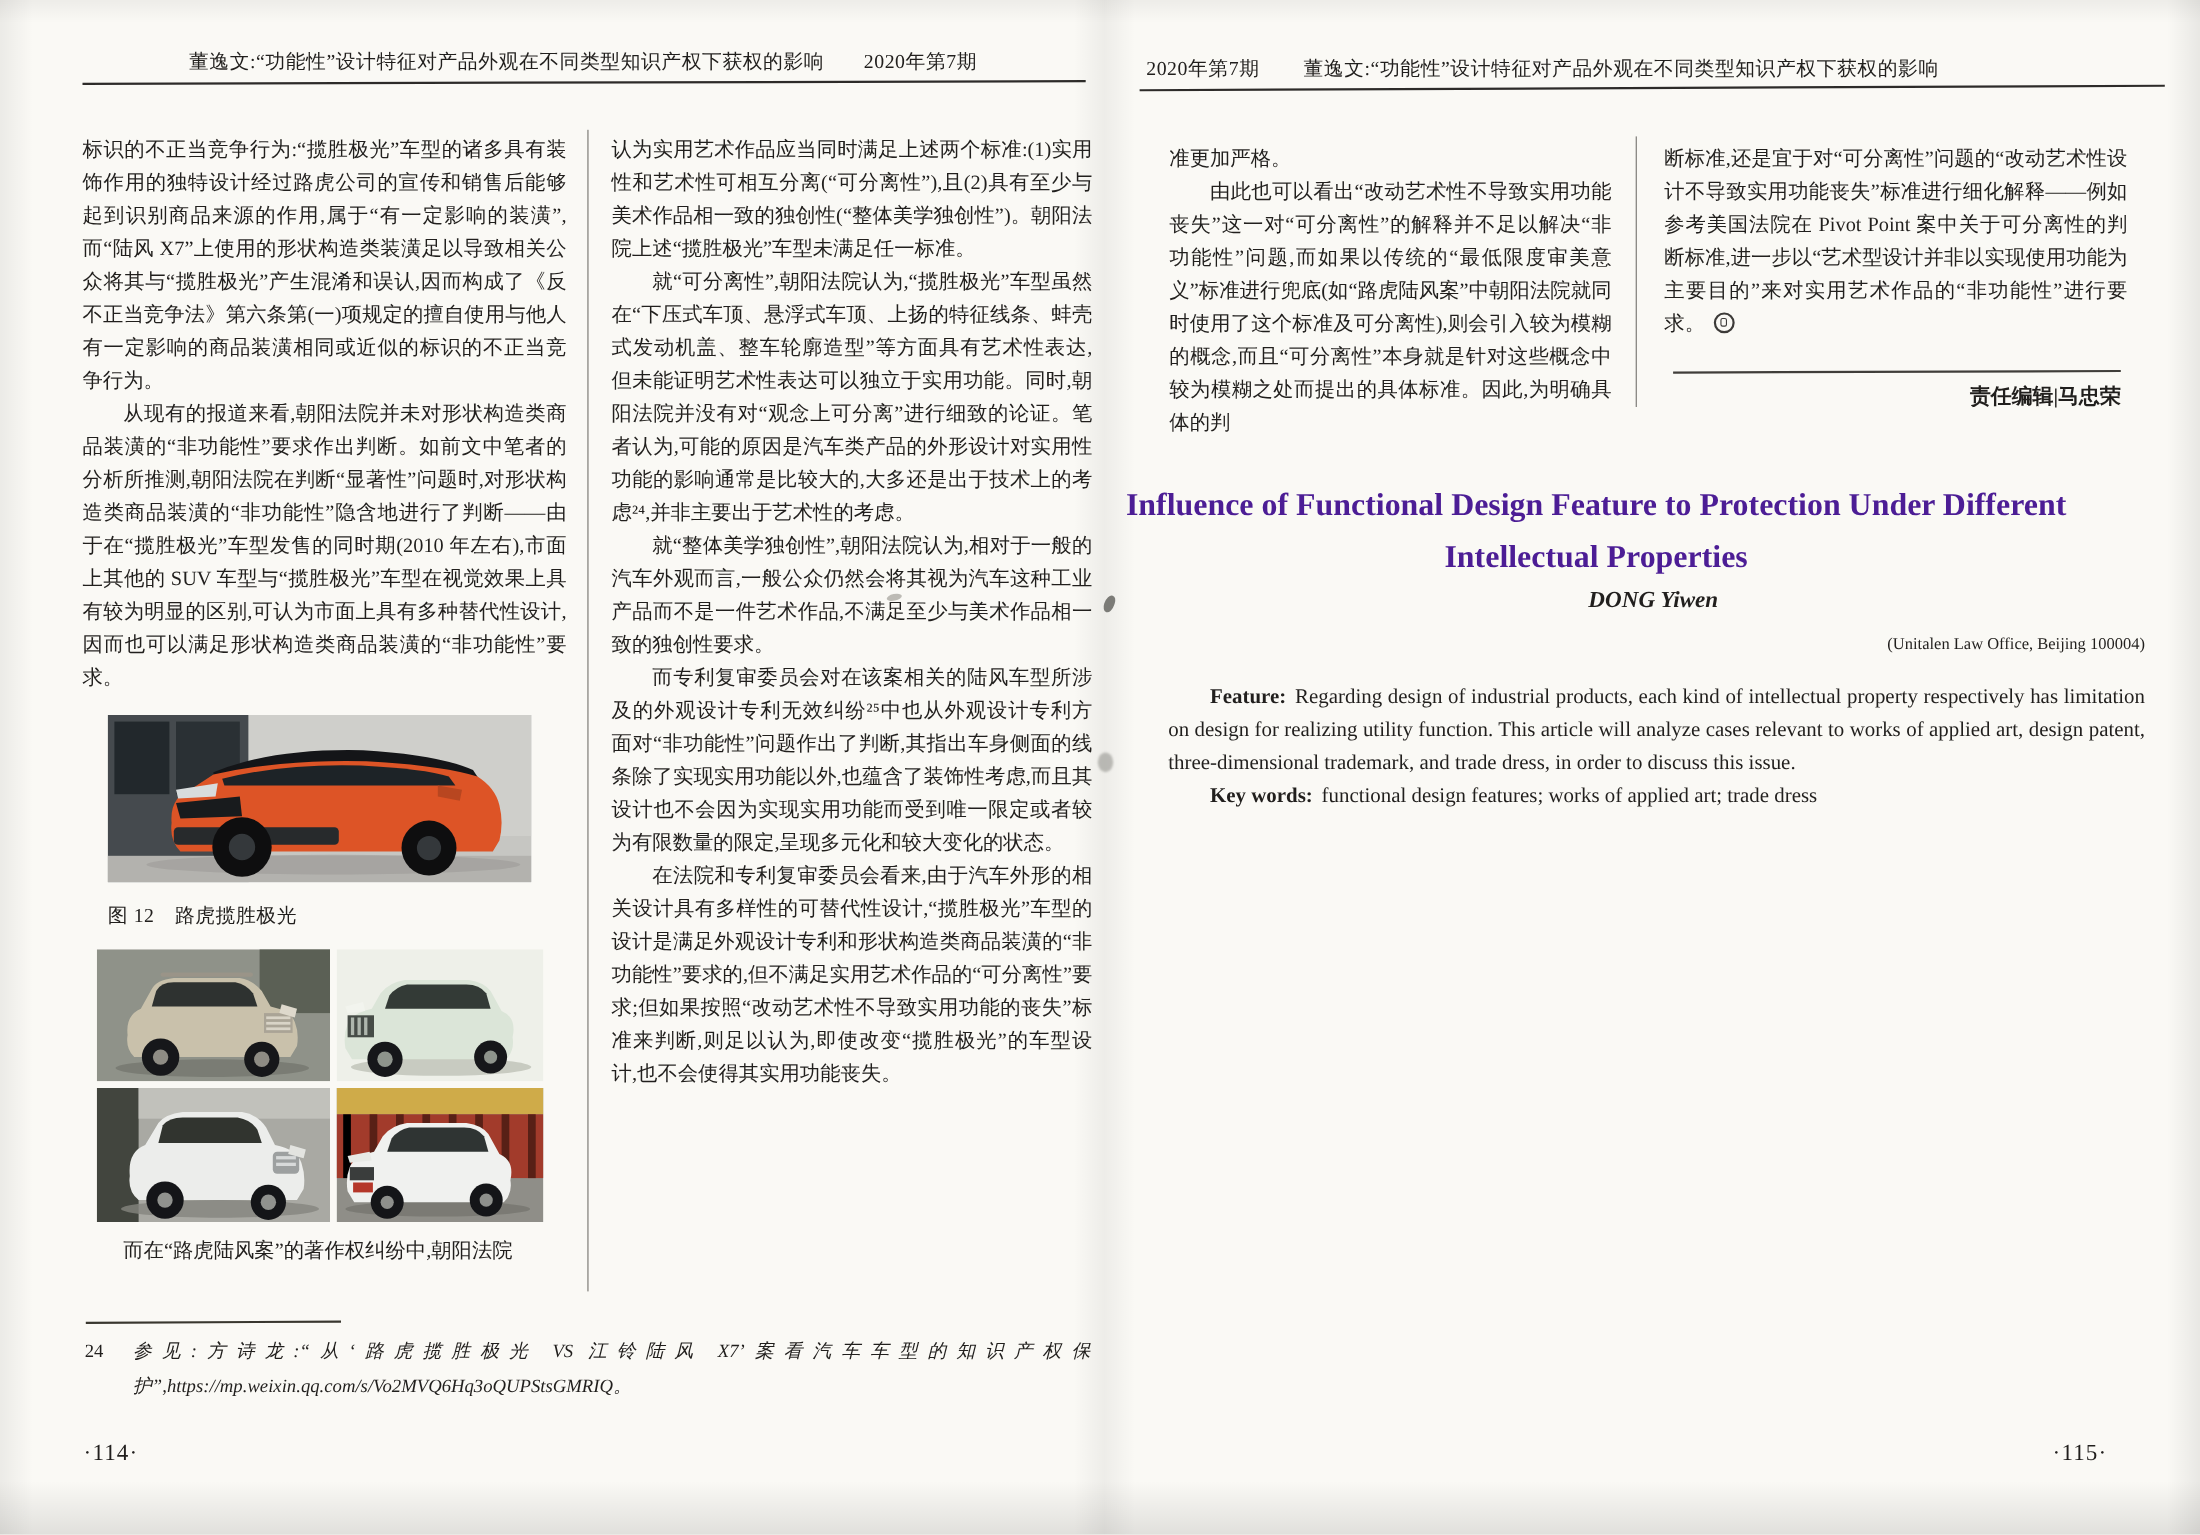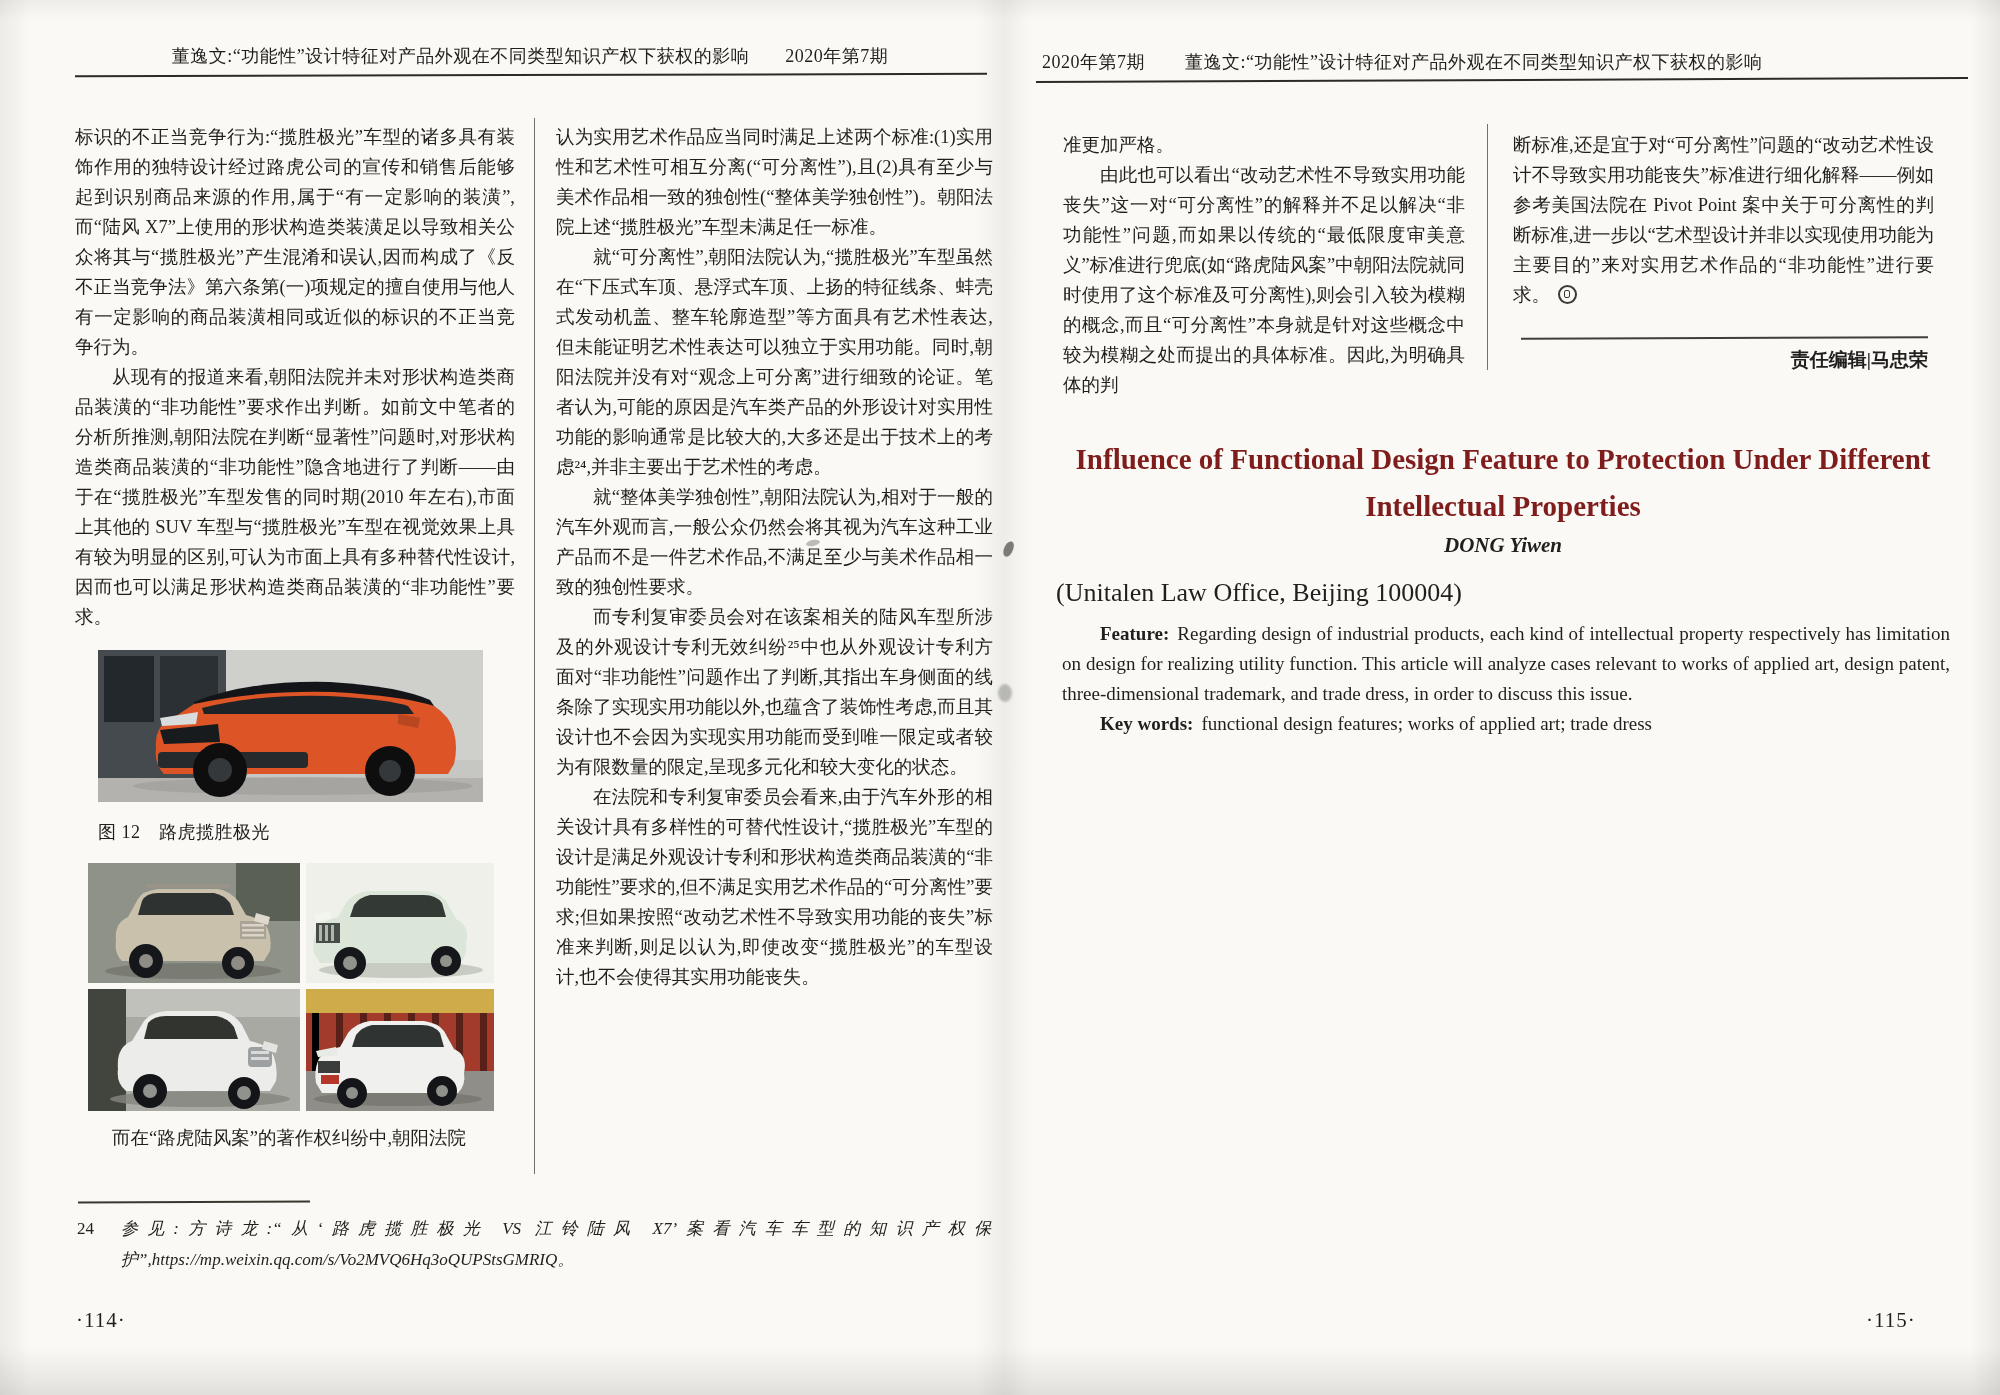--- a/index.html
+++ b/index.html
@@ -51,24 +51,24 @@
   .fn .n{position:absolute;left:2px;top:0;font-style:normal}
   .fn .t{font-style:italic}
   
   .pg{position:absolute;font-size:21px;letter-spacing:1px}
   .pg-l{left:76px;top:1308px}
   .pg-r{left:1866px;top:1308px}
   
   .ed-rule{position:absolute;left:1521px;top:337px;width:407px;height:2px;background:#403e3a;transform:rotate(-.2deg)}
   .ed{position:absolute;left:1513px;top:347px;width:415px;text-align:right;font-size:19px;font-weight:bold}
   
-  .en-title{position:absolute;left:1056px;top:436px;width:894px;text-align:center;font-weight:bold;font-size:29px;line-height:47px;color:#7f1d1d}
+  .en-title{position:absolute;left:1004px;top:436px;width:894px;text-align:center;font-weight:bold;font-size:29px;line-height:47px;color:#4c1d95}
   .en-title span{display:block}
   .en-author{position:absolute;left:1056px;top:533px;width:894px;text-align:center;font-size:21px;font-weight:bold;font-style:italic}
-  .en-affil{position:absolute;left:1056px;top:578px;width:894px;text-align:left;font-size:26px}
+  .en-affil{position:absolute;left:1056px;top:578px;width:894px;text-align:right;font-size:15px}
   .en-abs{position:absolute;left:1062px;top:619px;width:888px;font-size:19px;line-height:30px;text-align:justify}
   .en-abs p{margin:0;text-indent:2em}
   .en-abs b{margin-right:8px}
   
   .endmark{display:inline-block;width:15px;height:15px;border:2px solid #3c3a38;border-radius:50%;vertical-align:-3px;margin-left:8px;position:relative}
   .endmark::after{content:"";position:absolute;left:3.5px;top:2.5px;width:4px;height:6px;border:1.5px solid #3c3a38;border-radius:2px}
   
   .sm1{position:absolute;left:1004px;top:541px;width:9px;height:16px;background:#4a4a46;border-radius:60% 40% 55% 45%;opacity:.7;transform:rotate(18deg)}
   .sm2{position:absolute;left:998px;top:684px;width:14px;height:18px;background:#6a6a64;border-radius:50%;opacity:.4;filter:blur(1px)}
   .sm3{position:absolute;left:806px;top:540px;width:14px;height:6px;background:#8a887f;border-radius:50%;opacity:.55;transform:rotate(-12deg)}

